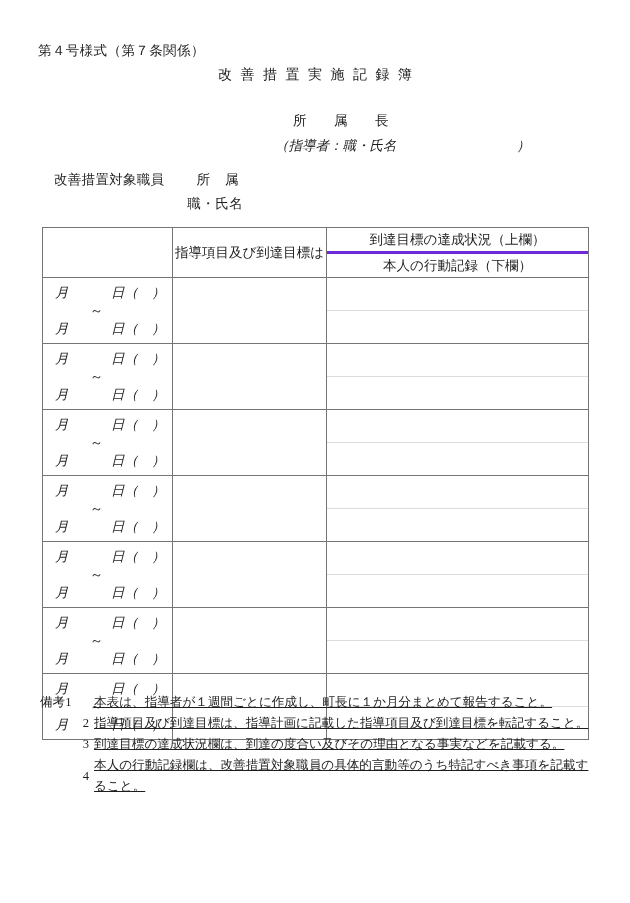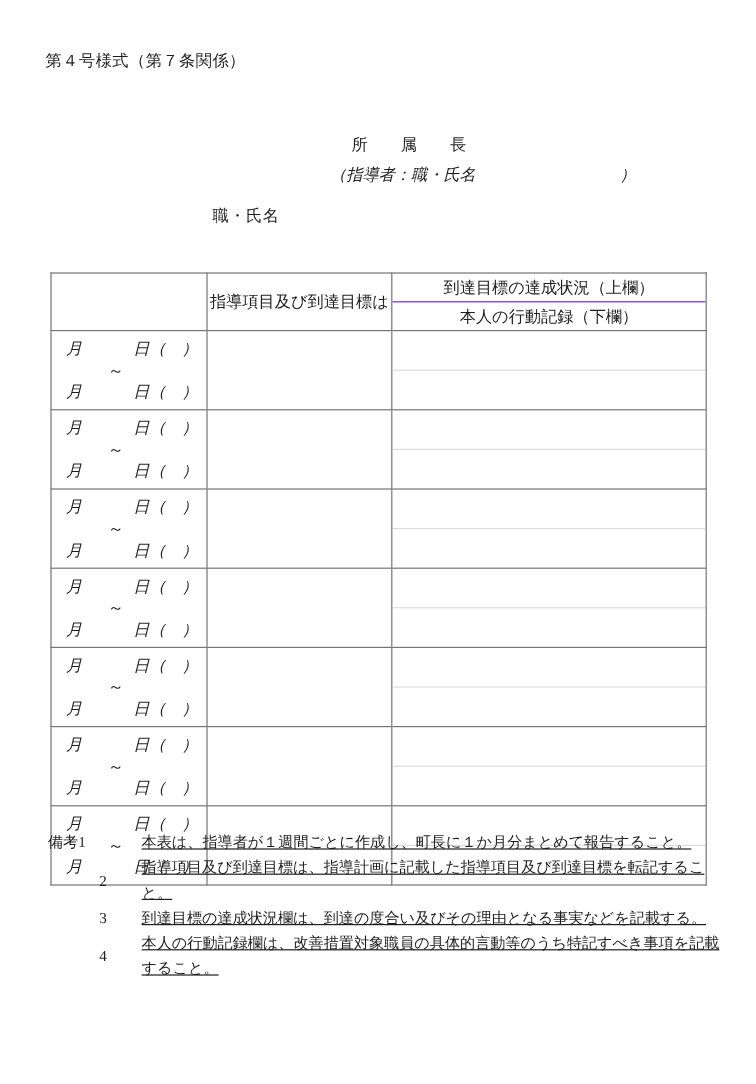--- a/index.html
+++ b/index.html
@@ -119,21 +119,21 @@
     white-space: nowrap;
   }
   .hdr-split { padding: 0 !important; }
   .hdr-split .sub {
     height: 23px;
     line-height: 23px;
     text-align: center;
     white-space: nowrap;
   }
   .hdr-split .sub-top {
-    border-bottom: 1px solid #6d28d9;
+    border-bottom: 3px solid #6d28d9;
   }
 
   .date-cell {
     height: 60px;
     padding: 3px 0 2px 0 !important;
   }
   .date-line {
     height: 18px;
     line-height: 18px;
     white-space: nowrap;
@@ -161,21 +161,20 @@
     left: 40px;
     top: 692px;
     width: 560px;
     font-size: 12.6px;
     line-height: 21px;
   }
   .note-row {
     display: flex;
     align-items: center;
     white-space: nowrap;
-    gap: 24px;
   }
   .note-row .marker {
     flex: 0 0 auto;
     width: 54px;
     text-align: left;
   }
   .note-row .marker.indent {
     text-align: right;
     padding-right: 5px;
     width: 49px;
@@ -186,30 +185,34 @@
     text-decoration: underline;
   }
 </style>
 </head>
 <body>
 
 <div class="page">
 
   <div class="form-no">第４号様式（第７条関係）</div>
 
+  <div class="doc-title">改善措置実施記録簿</div>
 
   <div class="supervisor-block">
     <div class="supervisor-title">所　属　長</div>
     <div class="supervisor-line">
       <span>（指導者：職・氏名</span>
       <span class="tail">）</span>
     </div>
   </div>
 
   <div class="employee-block">
+    <div class="employee-row1">
+      <span class="lbl">改善措置対象職員</span><span class="field">所属</span>
+    </div>
     <div class="employee-row2">職・氏名</div>
   </div>
 
   <table class="record-table">
     <colgroup>
       <col class="col-date">
       <col class="col-goal">
       <col class="col-status">
     </colgroup>
     <tbody id="table-body">

